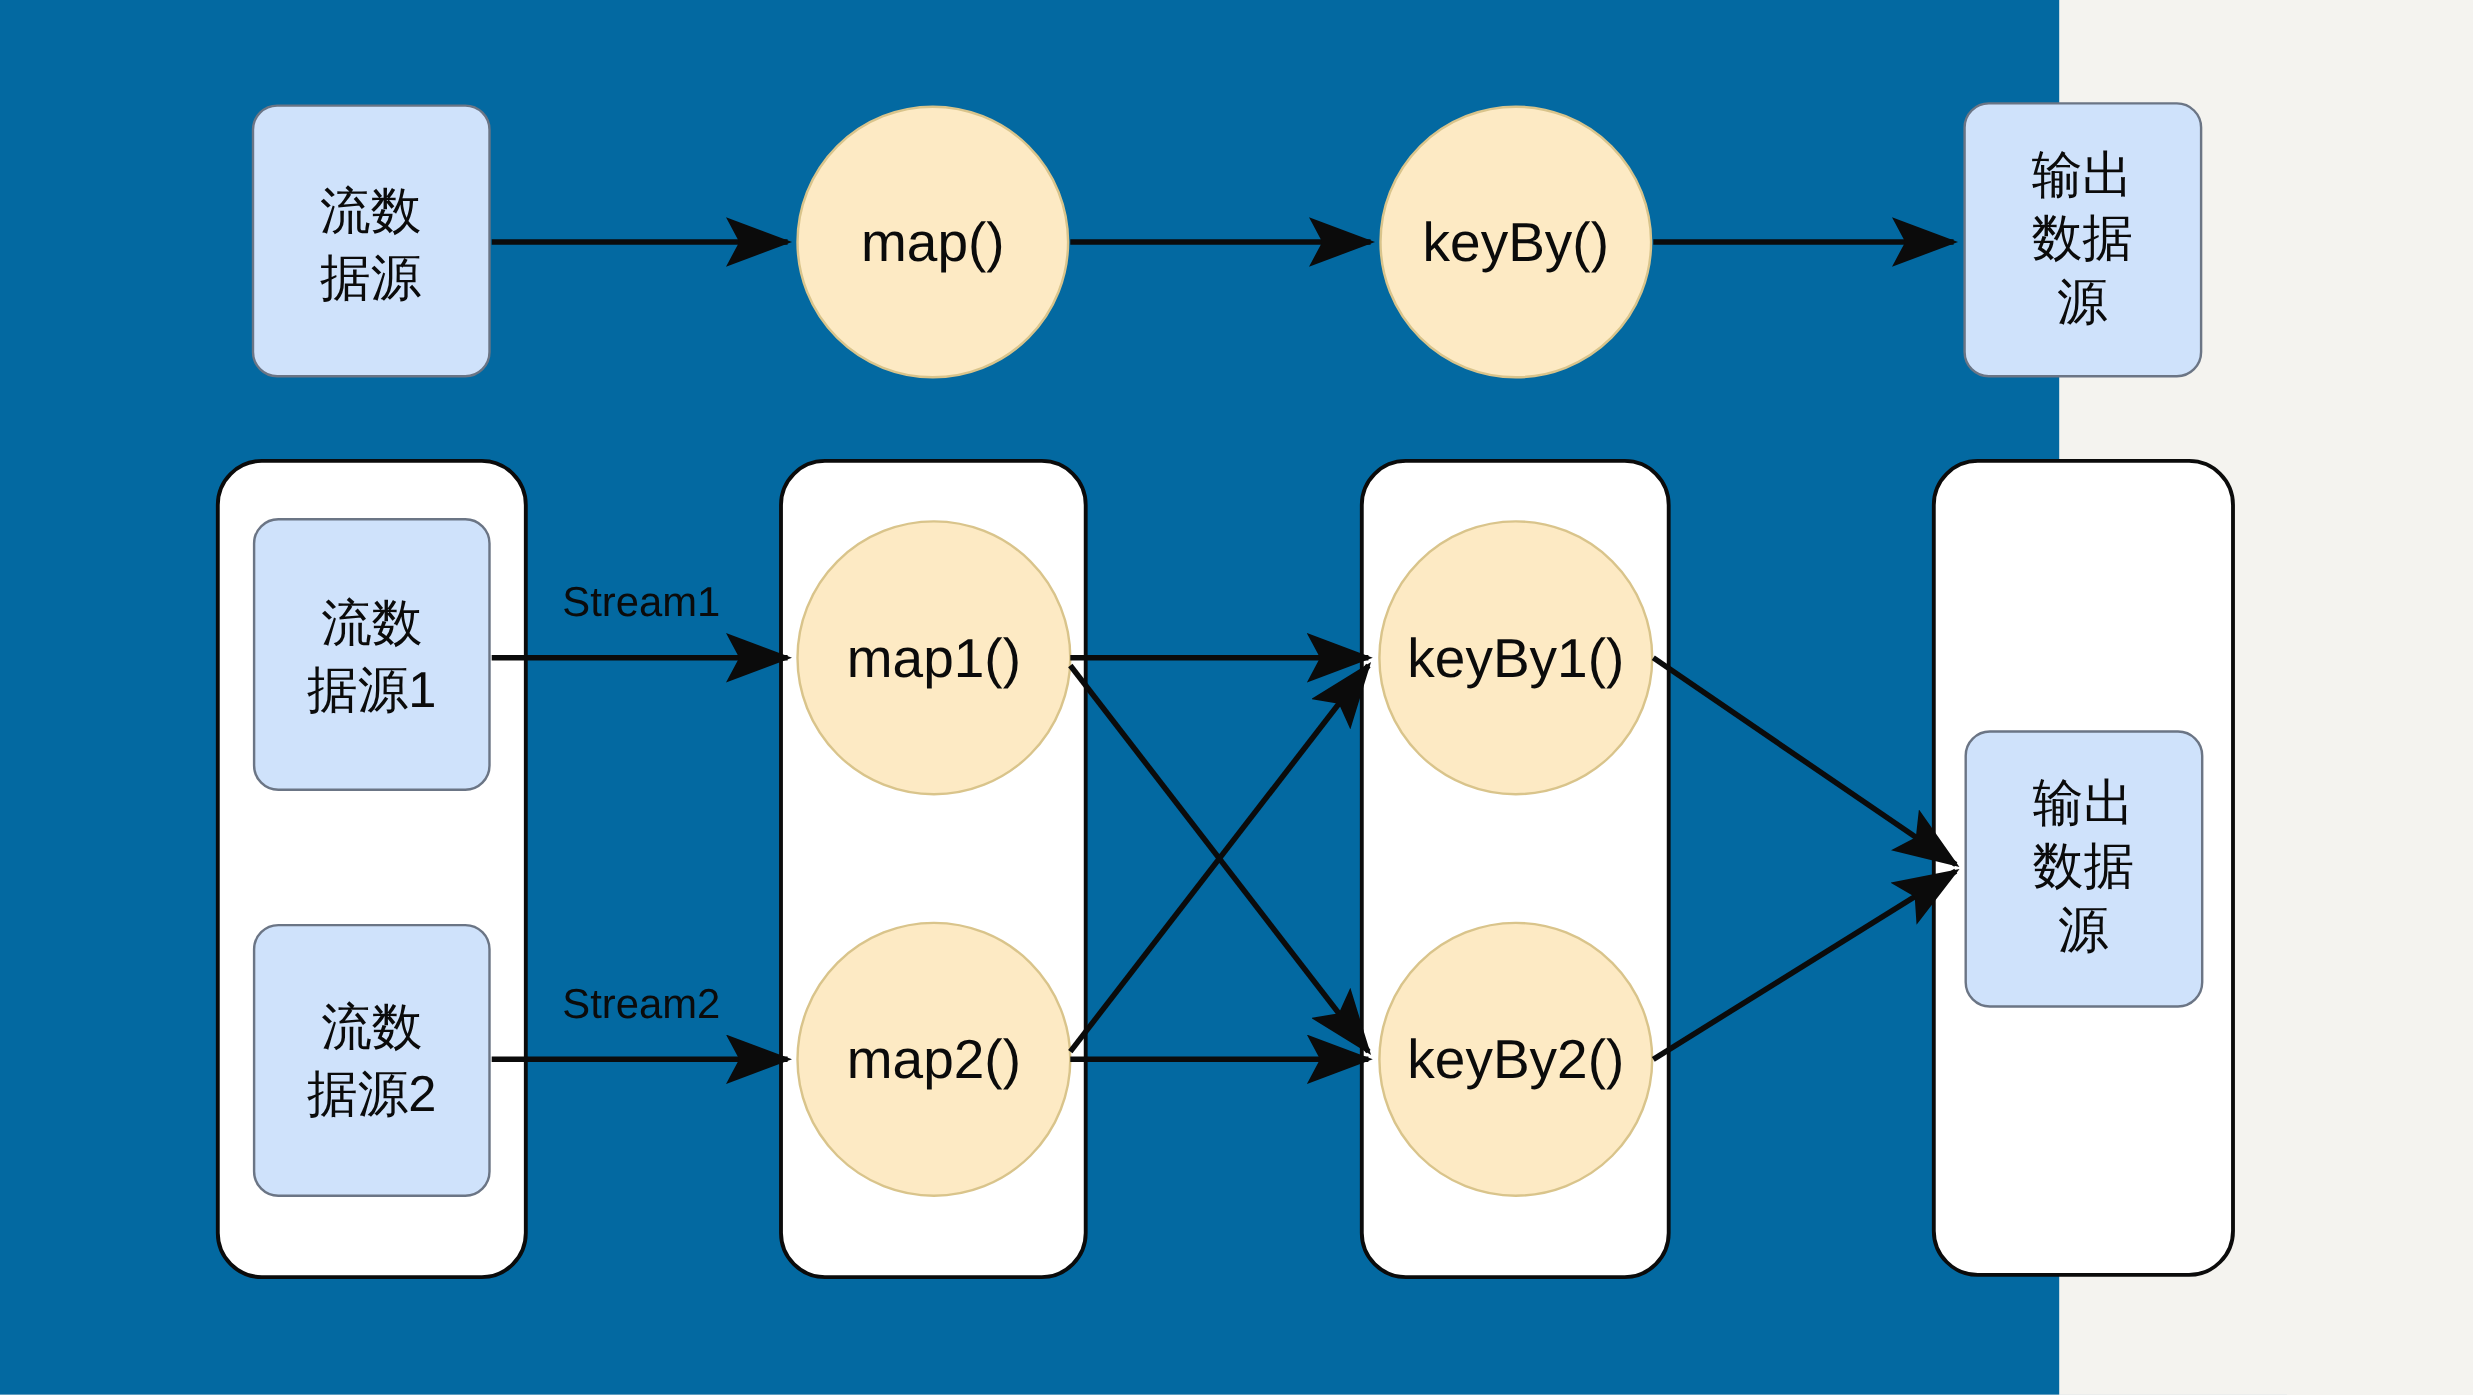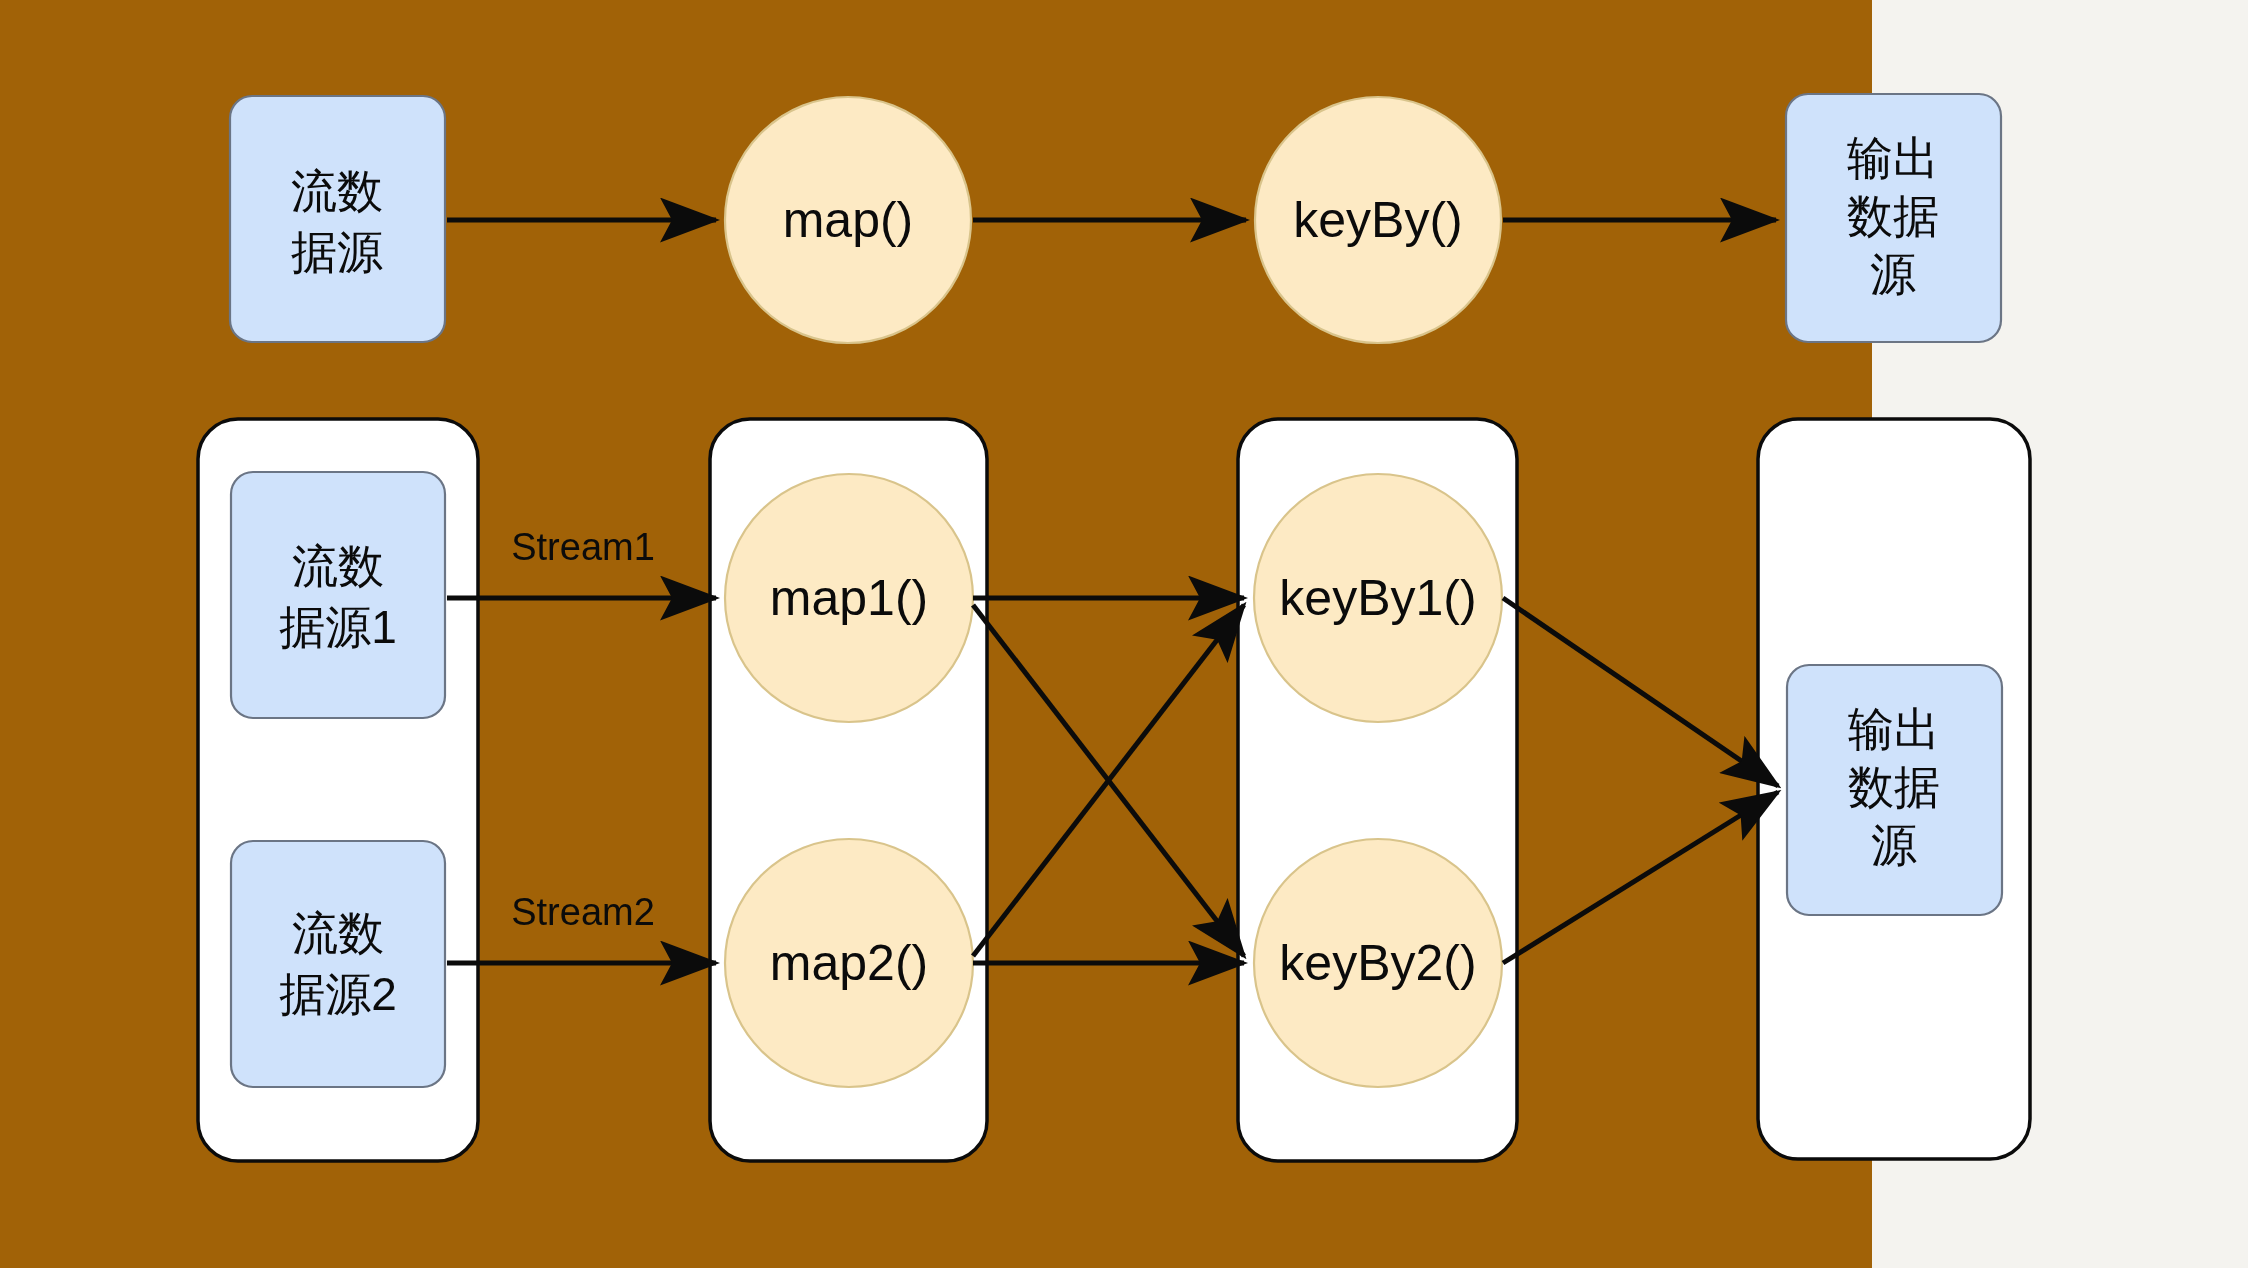--- a/index.html
+++ b/index.html
@@ -10,21 +10,21 @@
   body {
     width: 2248px;
     height: 1268px;
     font-family: "Liberation Sans", sans-serif;
     overflow: hidden;
   }
   #canvas {
     position: relative;
     width: 1872px;
     height: 1268px;
-    background: #a16207;
+    background: #0369a1;
     text-align: center;
   }
   svg#diagram {
     position: absolute;
     left: 0;
     top: 0;
     width: 2248px;
     height: 1268px;
   }
   .node-label {

